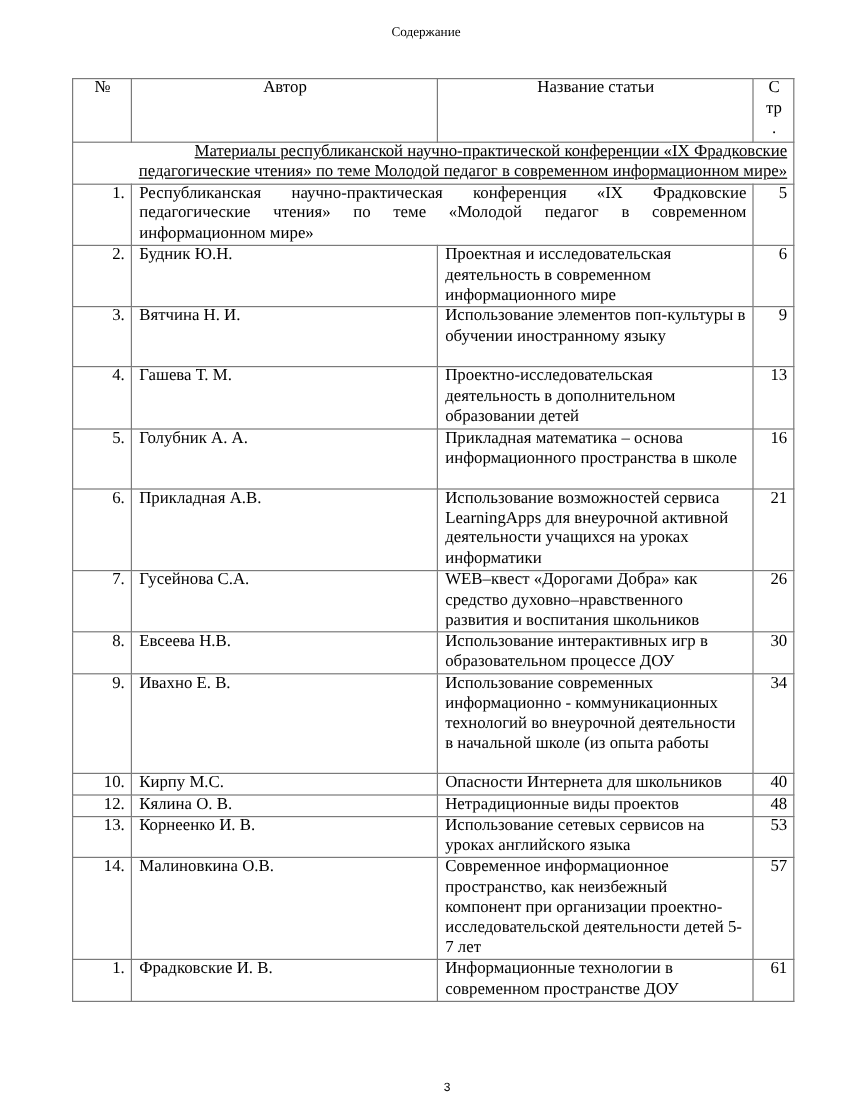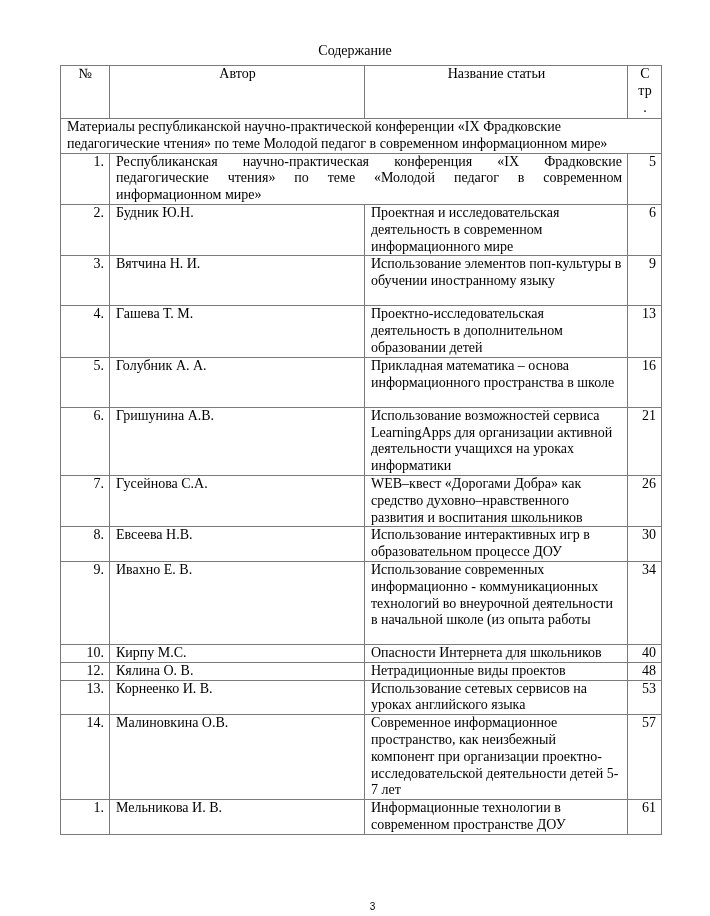--- a/index.html
+++ b/index.html
@@ -2,39 +2,39 @@
 <html><head>
   <meta charset="utf-8">
   <style>
     html, body { margin: 0; padding: 0; background: #ffffff; }
     body {
       width: 710px; height: 916px; position: relative; overflow: hidden;
       font-family: "Liberation Serif", "DejaVu Serif", serif;
       color: #000; font-size: 14px; line-height: 16.8px;
     }
     .page-title {
-      position: absolute; top: 43px; left: 0; width: 710px;
-      text-align: center; font-size: 14px;
+      position: absolute; top: 19px; left: 0; width: 710px;
+      text-align: center; font-size: 11px;
     }
     table.toc {
       position: absolute; top: 65px; left: 60px;
       width: 601px; border-collapse: collapse; table-layout: fixed;
     }
     table.toc td, table.toc th {
       border: 1px solid #7a7a7a; vertical-align: top;
       padding: 0 5px 0 6px; font-weight: normal;
     }
     col.c-num { width: 49px; }
     col.c-author { width: 255px; }
     col.c-title { width: 263px; }
     col.c-page { width: 34px; }
     th { text-align: center; }
     th.h-page { padding: 0; }
     .hdr-row { height: 53px; }
-    .section-row td { text-align: left; padding: 1px 2px 0 2px; height: 33px; }
+    .section-row td { text-align: right; padding: 1px 2px 0 2px; height: 33px; text-decoration: underline; }
     td.num { text-align: right; padding-right: 12px; }
     td.page { text-align: right; padding: 0 6px 0 2px; }
     td.just { text-align: justify; text-align-last: left; }
     .page-num {
       position: absolute; top: 899px; left: 0; width: 745px; text-align: center;
       font-family: "Liberation Sans", "DejaVu Sans", sans-serif; font-size: 10px;
     }
   </style>
 </head>
 <body>
@@ -86,22 +86,22 @@
         <td class="page">13</td>
       </tr>
       <tr style="height: 50px;">
         <td class="num">5.</td>
         <td>Голубник А. А.</td>
         <td>Прикладная математика – основа информационного пространства в школе</td>
         <td class="page">16</td>
       </tr>
       <tr style="height: 67px;">
         <td class="num">6.</td>
-        <td>Гришунина А.В.</td>
-        <td>Использование возможностей сервиса LearningApps для организации активной деятельности учащихся на уроках информатики</td>
+        <td>Прикладная А.В.</td>
+        <td>Использование возможностей сервиса LearningApps для внеурочной активной деятельности учащихся на уроках информатики</td>
         <td class="page">21</td>
       </tr>
       <tr style="height: 50px;">
         <td class="num">7.</td>
         <td>Гусейнова С.А.</td>
         <td>WEB–квест «Дорогами Добра» как средство духовно–нравственного развития и воспитания школьников</td>
         <td class="page">26</td>
       </tr>
       <tr style="height: 34px;">
         <td class="num">8.</td>
@@ -134,20 +134,20 @@
         <td class="page">53</td>
       </tr>
       <tr style="height: 84px; margin-top: 32px;">
         <td class="num">14.</td>
         <td>Малиновкина О.В.</td>
         <td>Современное информационное пространство,  как неизбежный компонент при организации проектно-исследовательской деятельности детей 5-7 лет</td>
         <td class="page">57</td>
       </tr>
       <tr style="height: 34px;">
         <td class="num">1.</td>
-        <td>Мельникова И. В.</td>
+        <td>Фрадковские И. В.</td>
         <td>Информационные технологии  в современном пространстве ДОУ</td>
         <td class="page">61</td>
       </tr>
     </tbody>
 </table>
 
 <div class="page-num">3</div>
 
 </body></html>

